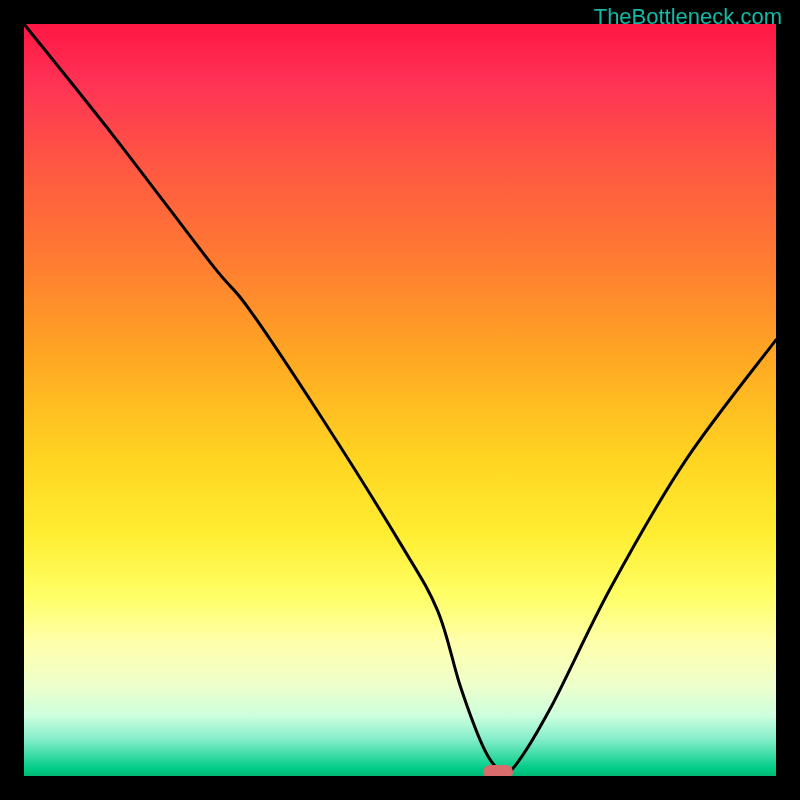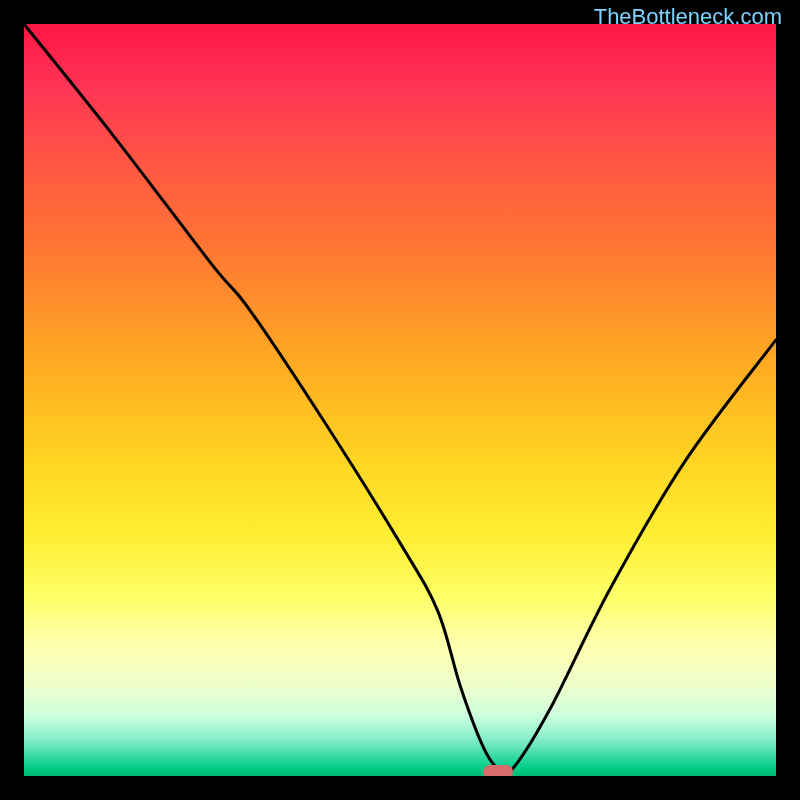--- a/index.html
+++ b/index.html
@@ -8,21 +8,21 @@
     width: 800px;
     height: 800px;
     background: #000;
     position: relative;
     font-family: Arial, sans-serif;
   }
   .watermark {
     position: absolute;
     top: 4px;
     right: 18px;
-    color: #7dd3fc;
+    color: #14b8a6;
     font-size: 22px;
     font-weight: 500;
     z-index: 10;
   }
   .plot-area {
     position: absolute;
     left: 24px;
     top: 24px;
     width: 752px;
     height: 752px;

